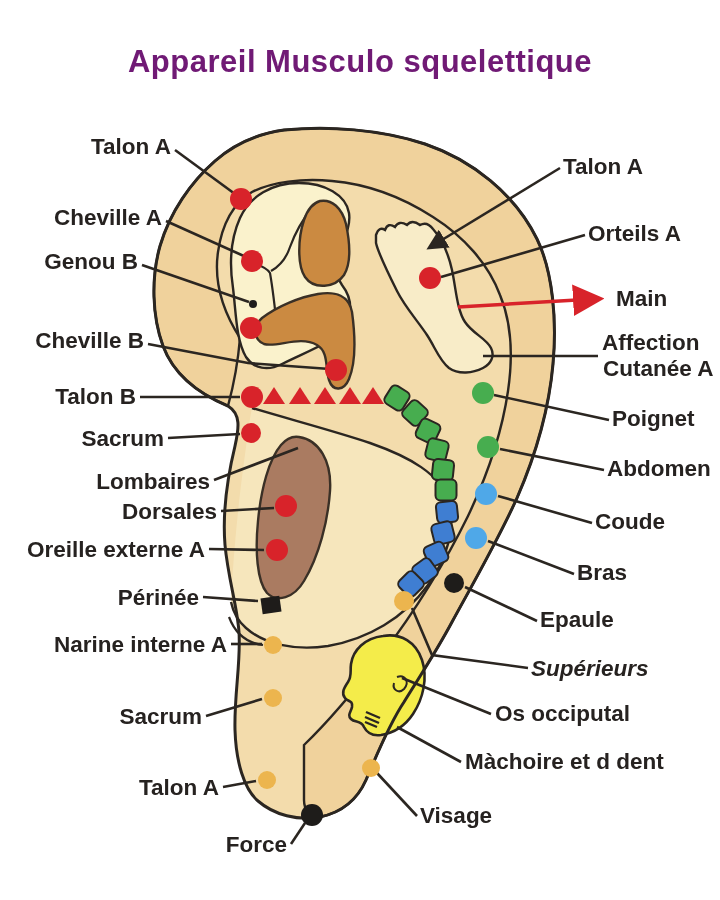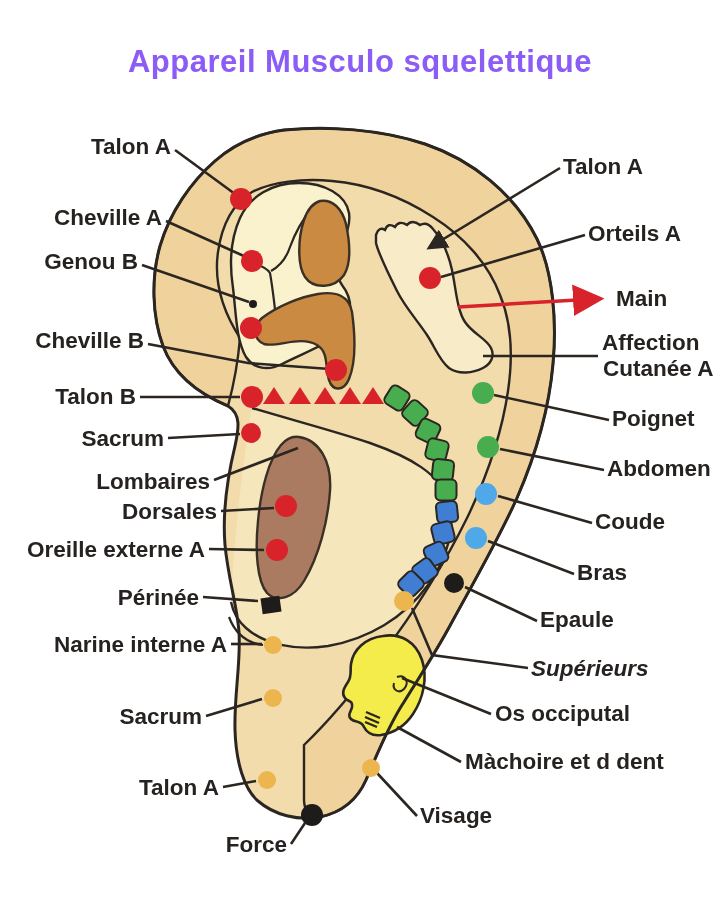--- a/index.html
+++ b/index.html
@@ -1,19 +1,19 @@
 <!DOCTYPE html>
 <html><head>
 <meta charset="utf-8">
 <style>
   html,body{margin:0;padding:0;background:#ffffff;}
   .page{position:relative;width:720px;height:900px;background:#fff;overflow:hidden;
         font-family:"Liberation Sans",sans-serif;}
   .title{position:absolute;top:44px;left:0;width:720px;text-align:center;
-         font-weight:bold;font-size:31px;color:#8b5cf6;letter-spacing:.5px;}
+         font-weight:bold;font-size:31px;color:#701a75;letter-spacing:.5px;}
   svg{position:absolute;top:0;left:0;}
   #g-labels text{font-family:"Liberation Sans",sans-serif;font-weight:bold;font-size:22.5px;}
 </style>
 </head>
 <body>
 
 <div class="page">
   <div class="title">Appareil Musculo squelettique</div>
 
   <svg id="diagram" width="720" height="900" viewBox="0 0 720 900">

